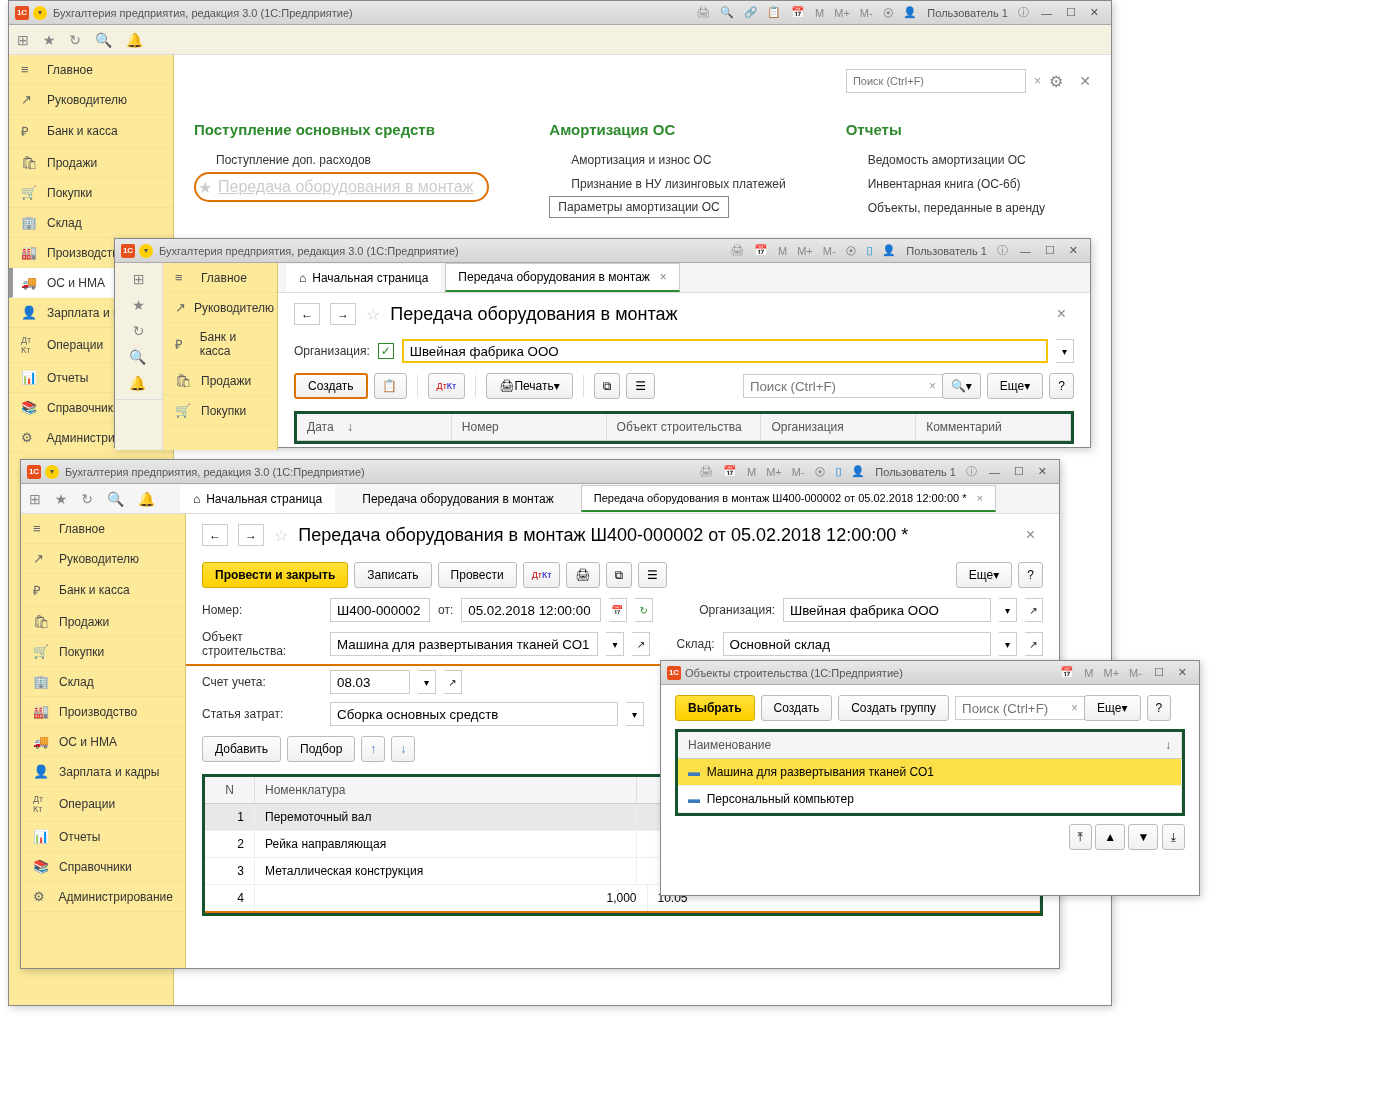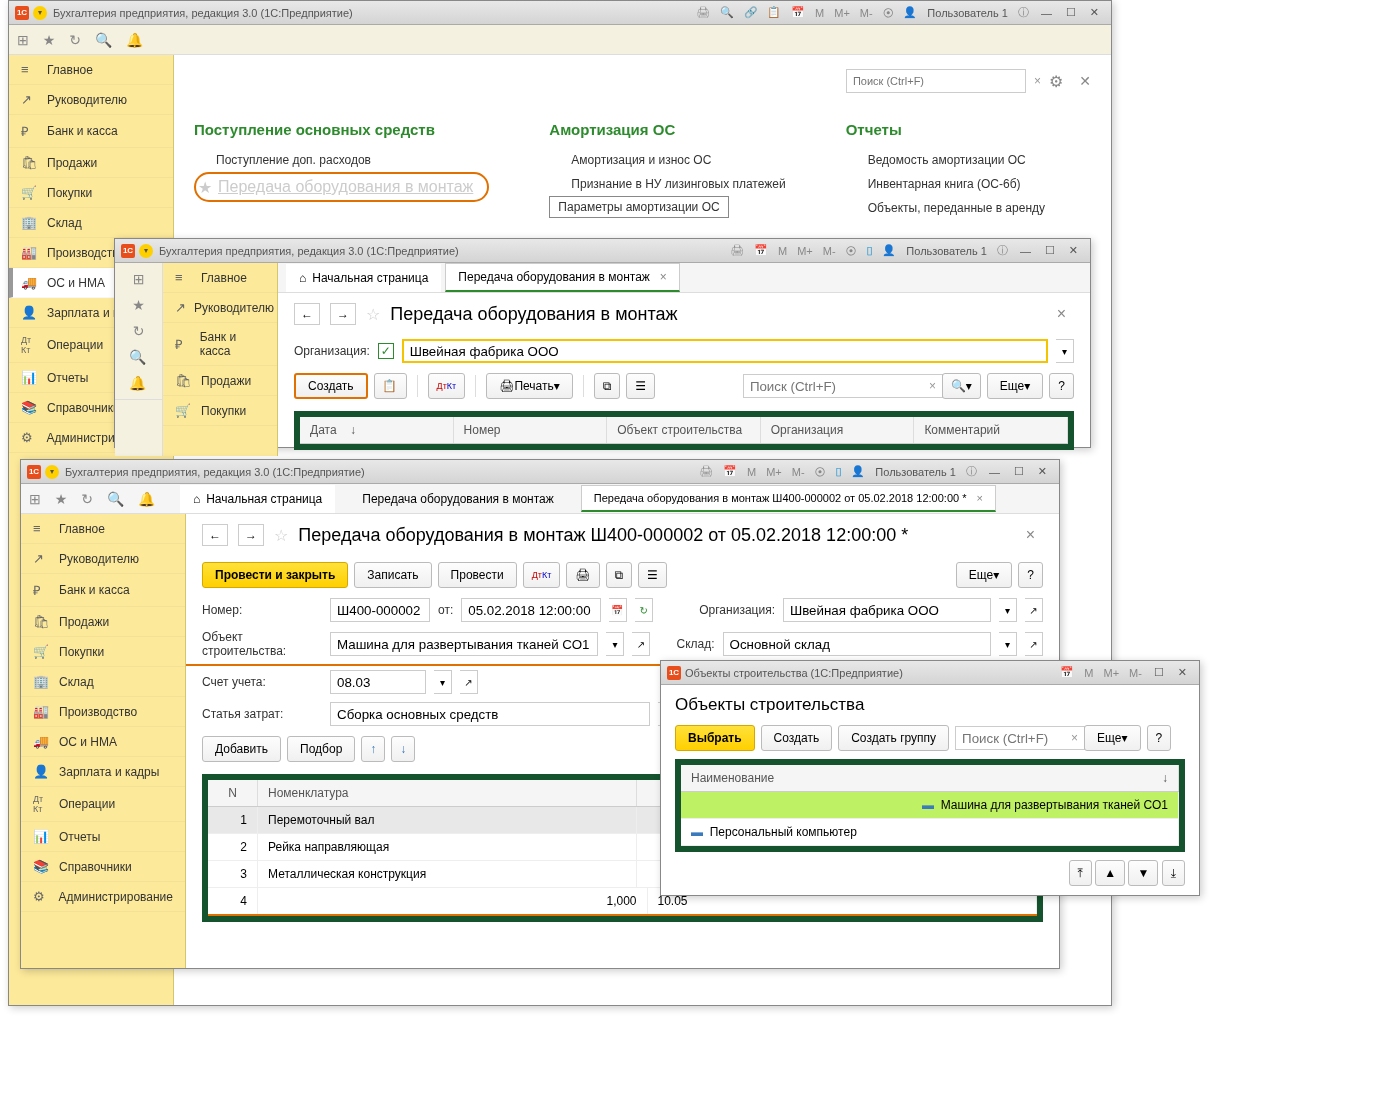--- a/index.html
+++ b/index.html
@@ -57,27 +57,27 @@
 .chk { width: 16px; height: 16px; border: 1px solid #2d8a2d; display: inline-flex; align-items: center; justify-content: center; color: #2d8a2d; }
 .ddbtn { width: 18px; height: 24px; border: 1px solid #ccc; border-left: none; background: #fff; cursor: pointer; display: inline-flex; align-items: center; justify-content: center; font-size: 10px; }
 
 .toolbar { display: flex; align-items: center; gap: 6px; padding: 6px 16px; flex-wrap: wrap; }
 .btn { height: 26px; padding: 0 12px; border: 1px solid #bbb; background: linear-gradient(#fdfdfd, #f0f0f0); cursor: pointer; display: inline-flex; align-items: center; border-radius: 3px; font-size: 12px; }
 .btn.yel { background: linear-gradient(#ffe13a, #ffd000); border-color: #d4a800; font-weight: bold; }
 .btn.circled { border: 2px solid #e07000; }
 .btn.icon { padding: 0 8px; }
 .sep { width: 1px; height: 22px; background: #ddd; margin: 0 4px; }
 
-.grid { margin: 6px 16px; border: 6px solid #14532d; }
+.grid { margin: 6px 16px; border: 3px solid #14532d; }
 .ghdr { display: flex; background: #f5f5f5; border-bottom: 1px solid #ccc; }
 .ghdr > div { padding: 6px 10px; border-right: 1px solid #ddd; flex: 1; font-size: 12px; color: #555; }
 .grow { display: flex; border-bottom: 1px solid #eee; }
 .grow > div { padding: 6px 10px; border-right: 1px solid #eee; flex: 1; }
 .grow.sel { background: #e8e8e8; }
-.grow.hl { background: #bef264; text-align: right; }
+.grow.hl { background: #fde047; }
 
 
 #w1 { left: 8px; top: 0; width: 1104px; height: 1006px; z-index: 1; }
 
 #w2 { left: 114px; top: 238px; width: 977px; height: 210px; z-index: 2; }
 
 #w3 { left: 20px; top: 459px; width: 1040px; height: 510px; z-index: 3; }
 
 #w4 { left: 660px; top: 660px; width: 540px; height: 236px; z-index: 4; }
 </style>
@@ -443,27 +443,27 @@
         <span class="ddbtn">▾</span>
         <span class="ddbtn">↗</span>
         <span style="width:10px"></span>
         <span class="lbl">Склад:</span>
         <input class="fld" style="flex: 1 1 0%;" value="Основной склад">
         <span class="ddbtn">▾</span>
         <span class="ddbtn">↗</span>
       </div>
       <div class="form-row">
         <span class="lbl" style="width:120px">Счет учета:</span>
-        <input class="fld" style="width: 96px;" value="08.03">
+        <input class="fld" style="width: 80px;" value="08.03">
         <span class="ddbtn">▾</span>
         <span class="ddbtn">↗</span>
       </div>
       <div class="form-row">
         <span class="lbl" style="width:120px">Статья затрат:</span>
-        <input class="fld" style="width: 320px;" value="Сборка основных средств">
+        <input class="fld" style="width: 288px;" value="Сборка основных средств">
         <span class="ddbtn">▾</span>
       </div>
       <div class="toolbar">
         <button class="btn">Добавить</button>
         <button class="btn">Подбор</button>
         <button class="btn icon" style="color:#3a7abd">↑</button>
         <button class="btn icon" style="color:#3a7abd">↓</button>
       </div>
       <div class="grid">
         <div class="ghdr">
@@ -507,21 +507,20 @@
     <span class="tbtns">
       <span class="tbtn grn">📅</span>
       <span class="tbtn">M</span>
       <span class="tbtn">M+</span>
       <span class="tbtn">M-</span>
       <span class="winctrl">☐</span>
       <span class="winctrl">✕</span>
     </span>
   </div>
   <div style="padding:10px 14px">
-    <div style="font-size:17px;margin-bottom:10px">Объекты строительства</div>
     <div class="toolbar" style="padding:0">
       <button class="btn yel">Выбрать</button>
       <button class="btn">Создать</button>
       <button class="btn">Создать группу</button>
       <input class="fld" style="width: 130px; color: rgb(153, 153, 153);" placeholder="Поиск (Ctrl+F)">
       <span style="margin-left:-20px;color:#999">×</span>
       <button class="btn"><span>Еще</span> ▾</button>
       <button class="btn icon">?</button>
     </div>
     <div class="grid" style="margin:8px 0">

